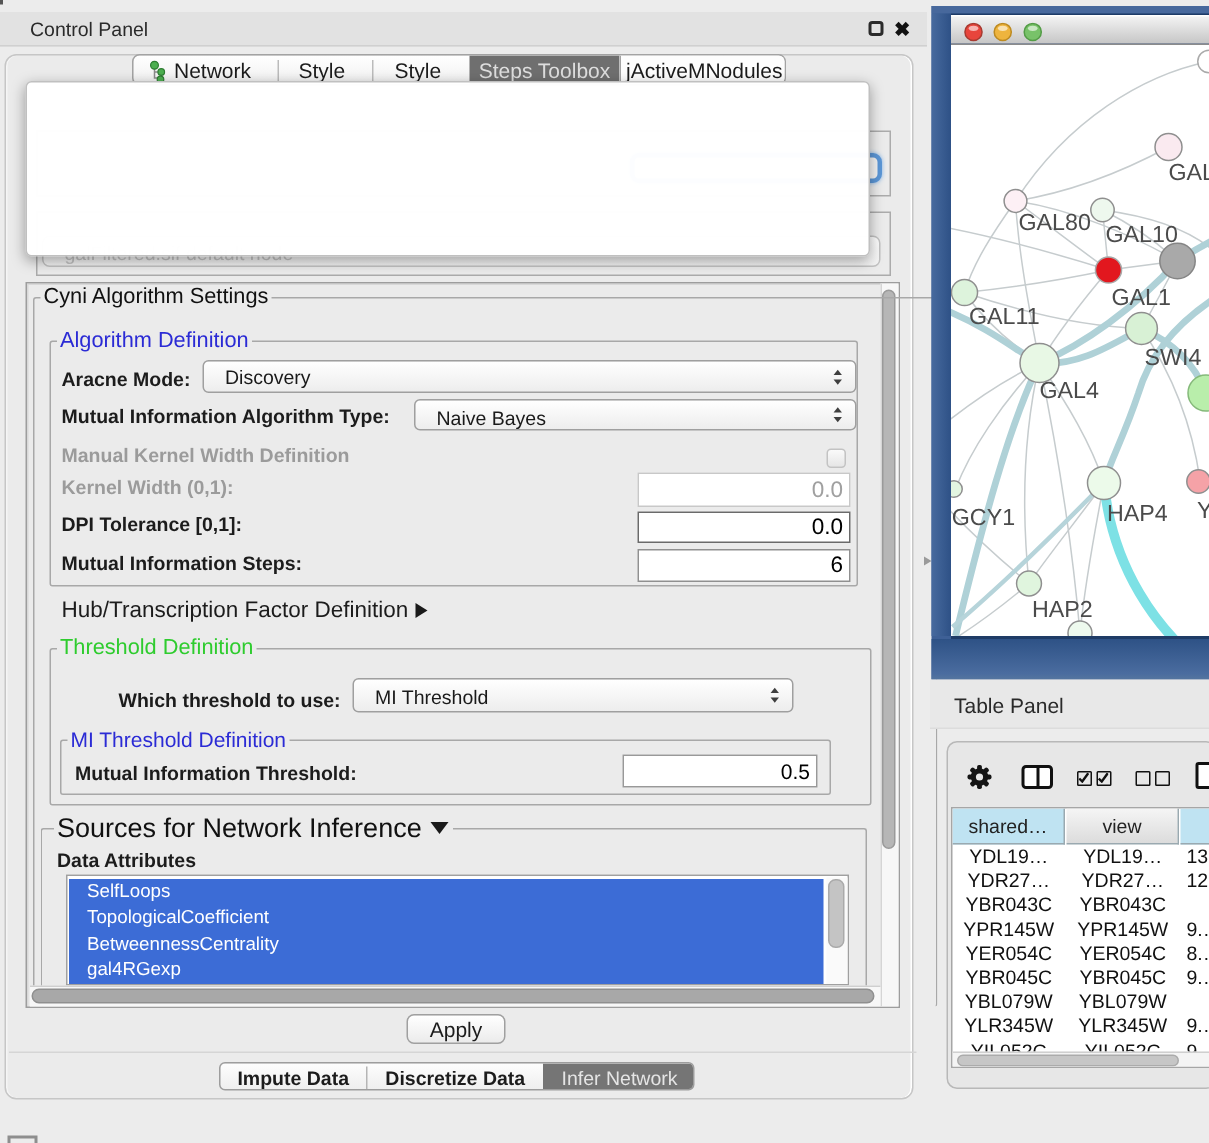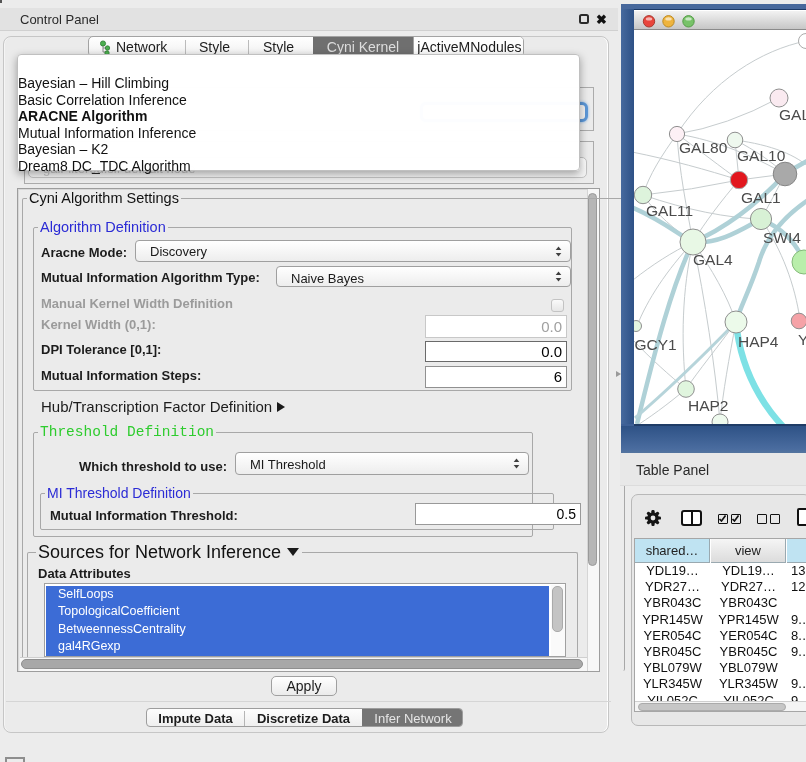--- a/index.html
+++ b/index.html
@@ -36,21 +36,21 @@
 
   <svg class="abs" style="left:11px;top:3px;" width="13" height="16">
     <path d="M3 4 L3 12 L8 12 M3 8 L7 8" stroke="#8a8a8a" stroke-width="1" fill="none"></path>
     <circle cx="3" cy="3.5" r="2.6" fill="#4caf50" stroke="#2e7d32" stroke-width="0.8"></circle>
     <circle cx="7.5" cy="8" r="2.2" fill="#4caf50" stroke="#2e7d32" stroke-width="0.8"></circle>
     <circle cx="7" cy="13" r="2.2" fill="#4caf50" stroke="#2e7d32" stroke-width="0.8"></circle>
   </svg>
   <div class="abs" style="left:27px;top:0;line-height:21px;font-size:14px;color:#1c1c1c;">Network</div>
   <div class="abs" style="left:110px;top:0;line-height:21px;font-size:14px;color:#1c1c1c;">Style</div>
   <div class="abs" style="left:174px;top:0;line-height:21px;font-size:14px;color:#1c1c1c;">Style</div>
-  <div class="abs" style="left:224px;top:0;width:100px;text-align:center;line-height:21px;font-size:14px;color:#dedede;">Cyni Kernel</div>
+  <div class="abs" style="left:224px;top:0;width:100px;text-align:center;line-height:21px;font-size:14px;color:#dedede;">Steps Toolbox</div>
   <div class="abs" style="left:324px;top:0;width:112px;text-align:center;line-height:21px;font-size:14px;color:#1c1c1c;background:#fdfdfd;border-left:1px solid #a3a3a3;">jActiveMNodules</div>
 </div>
 
 <div class="abs" style="left:24px;top:87px;width:570px;height:44px;border:1px solid #ababab;"></div>
 <div class="abs" style="left:420px;top:102px;width:168px;height:20px;background:#f2f2f2;border:3px solid #5b96d6;border-radius:6px;box-shadow:0 0 3px #7fb2e8;"></div>
 <div class="abs" style="left:24px;top:141px;width:570px;height:43px;border:1px solid #ababab;"></div>
 <div class="abs" style="left:28px;top:157px;width:559px;height:21px;background:linear-gradient(#fdfdfd,#f2f2f2);border:1px solid #c2c2c2;border-radius:5px;">
   <div class="abs" style="left:14px;top:3px;font-size:13px;color:#c4c4c4;">galFiltered.sif default node</div>
 </div>
 
@@ -101,38 +101,38 @@
 <div class="blbl" style="left:41px;top:368px;">Mutual Information Steps:</div>
 <div class="field" style="left:425px;top:366px;width:142px;height:22px;border:1px solid #909090;">
   <div class="fval" style="color:#000;line-height:20px;font-size:15px;">6</div>
 </div>
 
 <div class="abs" style="left:41px;top:398px;font-size:15px;color:#1c1c1c;">Hub/Transcription Factor Definition</div>
 <svg class="abs" style="left:276px;top:401px;" width="10" height="12">
     <path d="M1 1 L9 6 L1 11 Z" fill="#1a1a1a"></path>
   </svg>
 
-<div class="group" style="left:33px;top:432px;width:500px;height:105px;font-family:Liberation Mono, monospace;">
+<div class="group" style="left:33px;top:432px;width:548px;height:105px;">
   <span style="color:#2ecc2e;font-size:14.5px;top:-9px;">Threshold Definition</span>
 </div>
 
 <div class="blbl" style="left:79px;top:459px;">Which threshold to use:</div>
 <div class="combo" style="left:235px;top:452px;width:294px;height:23px;">
   <div class="ctext" style="line-height:23px;">MI Threshold</div>
   <svg class="stepper" width="7" height="11">
       <path d="M3.5 0.5 L6.3 4 H0.7 Z" fill="#3f3f3f"></path>
       <path d="M3.5 10.5 L0.7 7 H6.3 Z" fill="#3f3f3f"></path>
     </svg>
 </div>
 
 <div class="group" style="left:40px;top:493px;width:514px;height:37px;">
   <span style="color:#2b2bd5;font-size:14px;top:-9px;">MI Threshold Definition</span>
 </div>
 <div class="blbl" style="left:50px;top:508px;">Mutual Information Threshold:</div>
-<div class="field" style="left:415px;top:503px;width:166px;height:22px;border:1px solid #999;text-decoration:underline;">
+<div class="field" style="left:415px;top:503px;width:130px;height:22px;border:1px solid #999;text-decoration:underline;">
   <div class="fval" style="color:#000;line-height:20px;">0.5</div>
 </div>
 
 <div class="group" style="left:27px;top:552px;width:551px;height:119px;border-bottom:none;">
   <span style="color:#111;font-size:18px;top:-11px;left:8px;">Sources for Network Inference <svg width="14" height="11" style="vertical-align:1px;">
         <path d="M1 2 L13 2 L7 10 Z" fill="#1a1a1a"></path>
       </svg></span>
 </div>
 <div class="blbl" style="left:38px;top:566px;">Data Attributes</div>
 
@@ -152,21 +152,20 @@
 
 <div class="abs" style="left:146px;top:708px;width:317px;height:19px;background:linear-gradient(#fdfdfd,#efefef);border:1px solid #9d9d9d;border-radius:4px;overflow:hidden;">
   <div class="abs" style="left:215px;top:0;width:102px;height:19px;background:#757575;"></div>
   <div class="abs" style="left:97px;top:2px;width:1px;height:15px;background:#b5b5b5;"></div>
   <div class="abs" style="left:0;top:0;width:97px;text-align:center;line-height:19px;font-size:13px;font-weight:bold;color:#1c1c1c;">Impute Data</div>
   <div class="abs" style="left:98px;top:0;width:117px;text-align:center;line-height:19px;font-size:13px;font-weight:bold;color:#1c1c1c;">Discretize Data</div>
   <div class="abs" style="left:215px;top:0;width:102px;text-align:center;line-height:19px;font-size:13px;color:#e5e5e5;">Infer Network</div>
 </div>
 
 <div class="abs" style="left:17px;top:54px;width:563px;height:117px;background:rgba(255,255,255,0.98);border:1px solid #c0c0c0;border-radius:4px;box-shadow:0 3px 9px rgba(0,0,0,0.35);z-index:20;">
-  <div class="abs" style="left:0px;top:20px;font-size:14px;color:#111;line-height:16.6px;white-space:nowrap;">Bayesian – Hill Climbing<br>Basic Correlation Inference<br><b>ARACNE Algorithm</b><br>Mutual Information Inference<br>Bayesian – K2<br>Dream8 DC_TDC Algorithm</div>
 </div>
 
 <svg class="abs" style="left:615px;top:370px;" width="7" height="8">
     <path d="M1 1 L6 4 L1 7 Z" fill="#9a9a9a"></path>
   </svg>
 
 <div class="abs" style="left:621px;top:4px;width:185px;height:449px;background:#3e6096;"></div>
 <div class="abs" style="left:621px;top:4px;width:185px;height:5px;background:#47689c;"></div>
 <div class="abs" style="left:621px;top:9px;width:13px;height:415px;background:linear-gradient(90deg,#476a9e,#2e5186);"></div>
 <div class="abs" style="left:621px;top:426px;width:185px;height:27px;background:linear-gradient(#2e5286 0%,#4a6c9f 85%,#54759f 100%);"></div>

